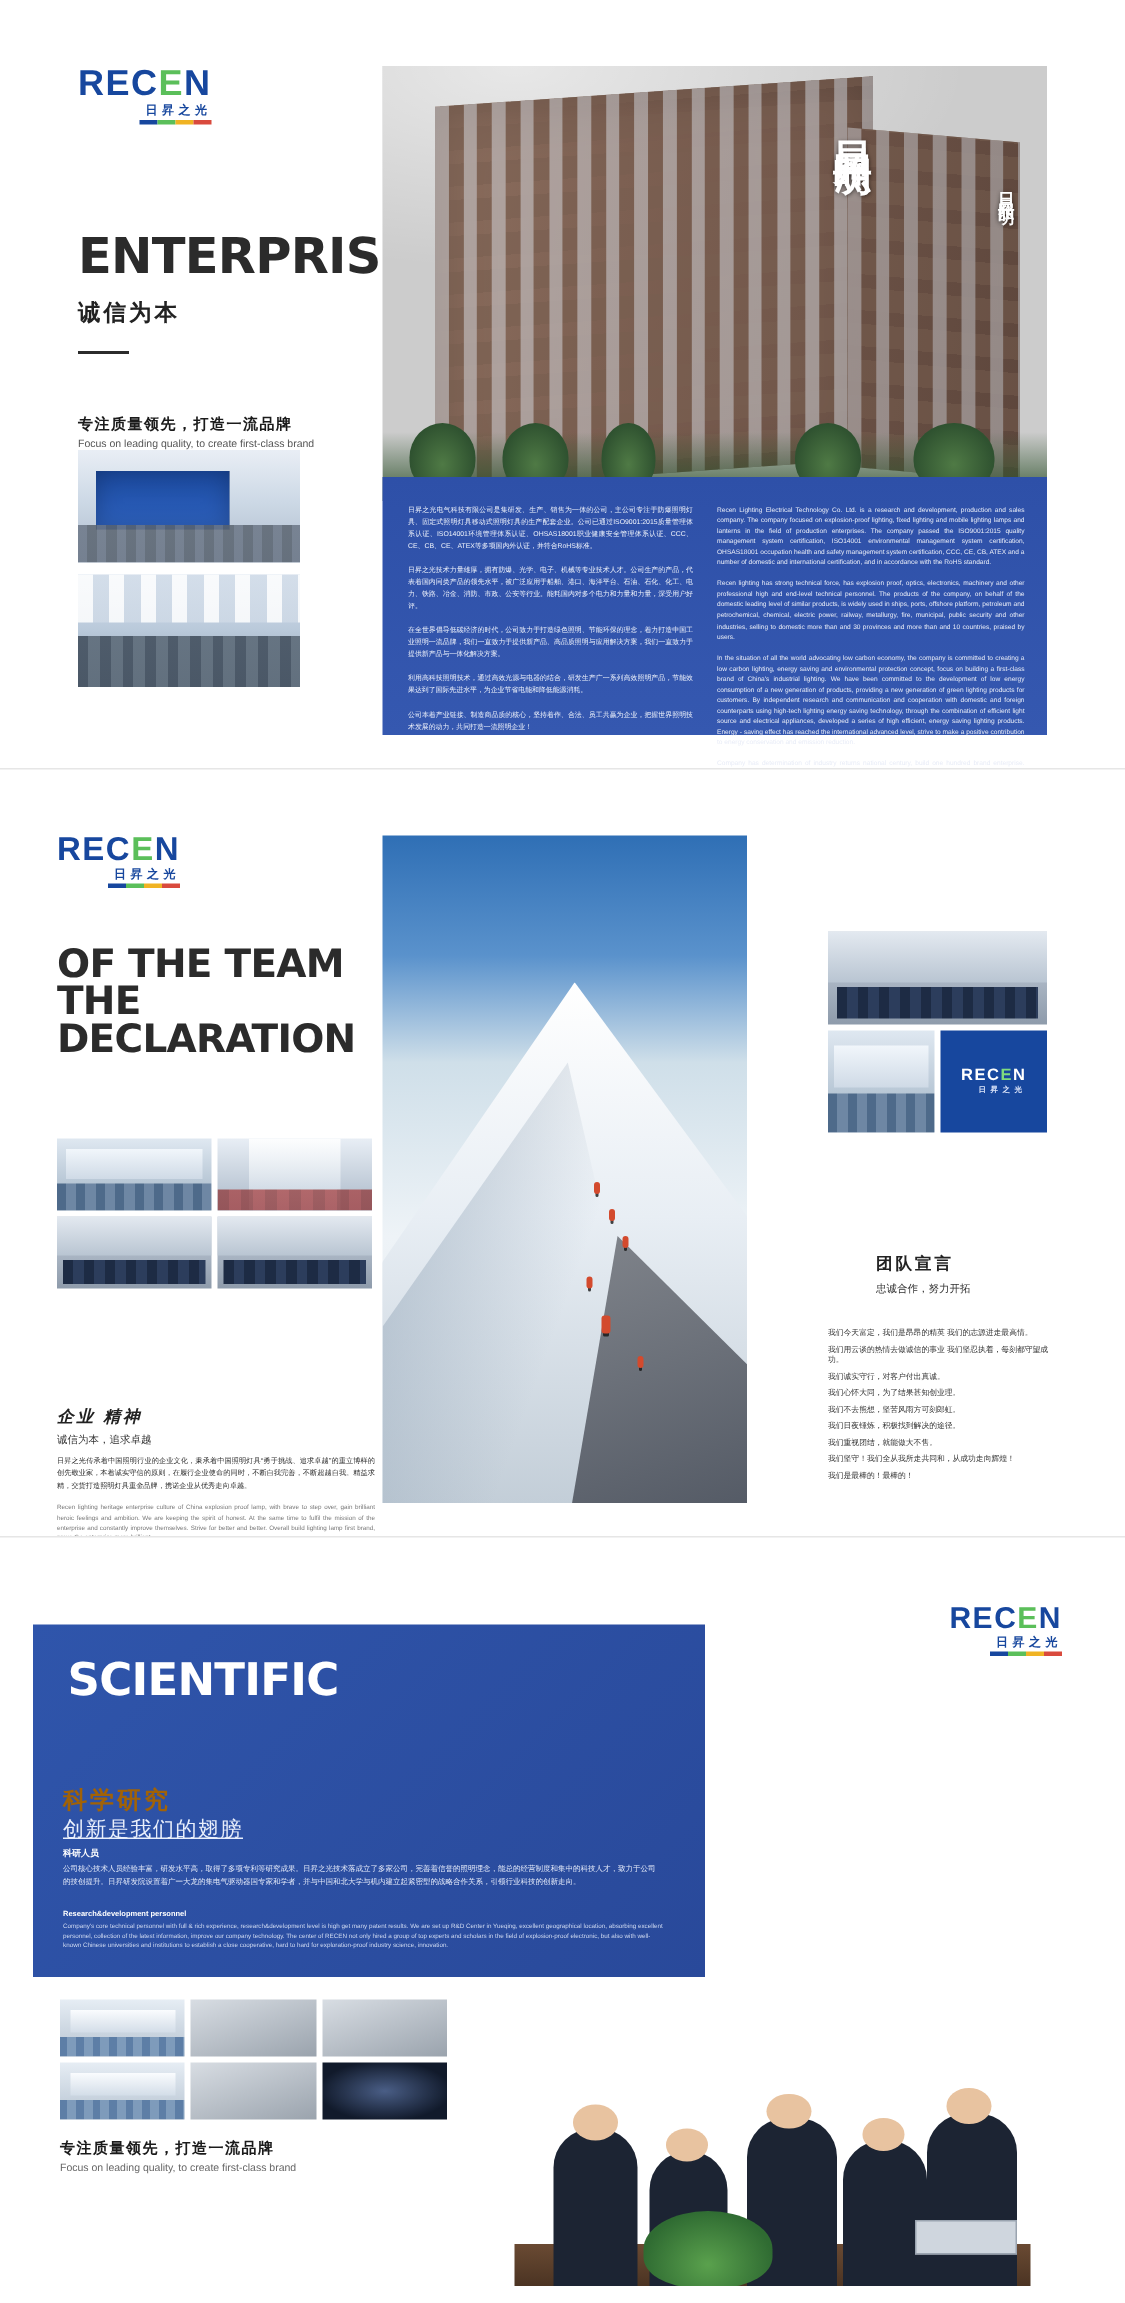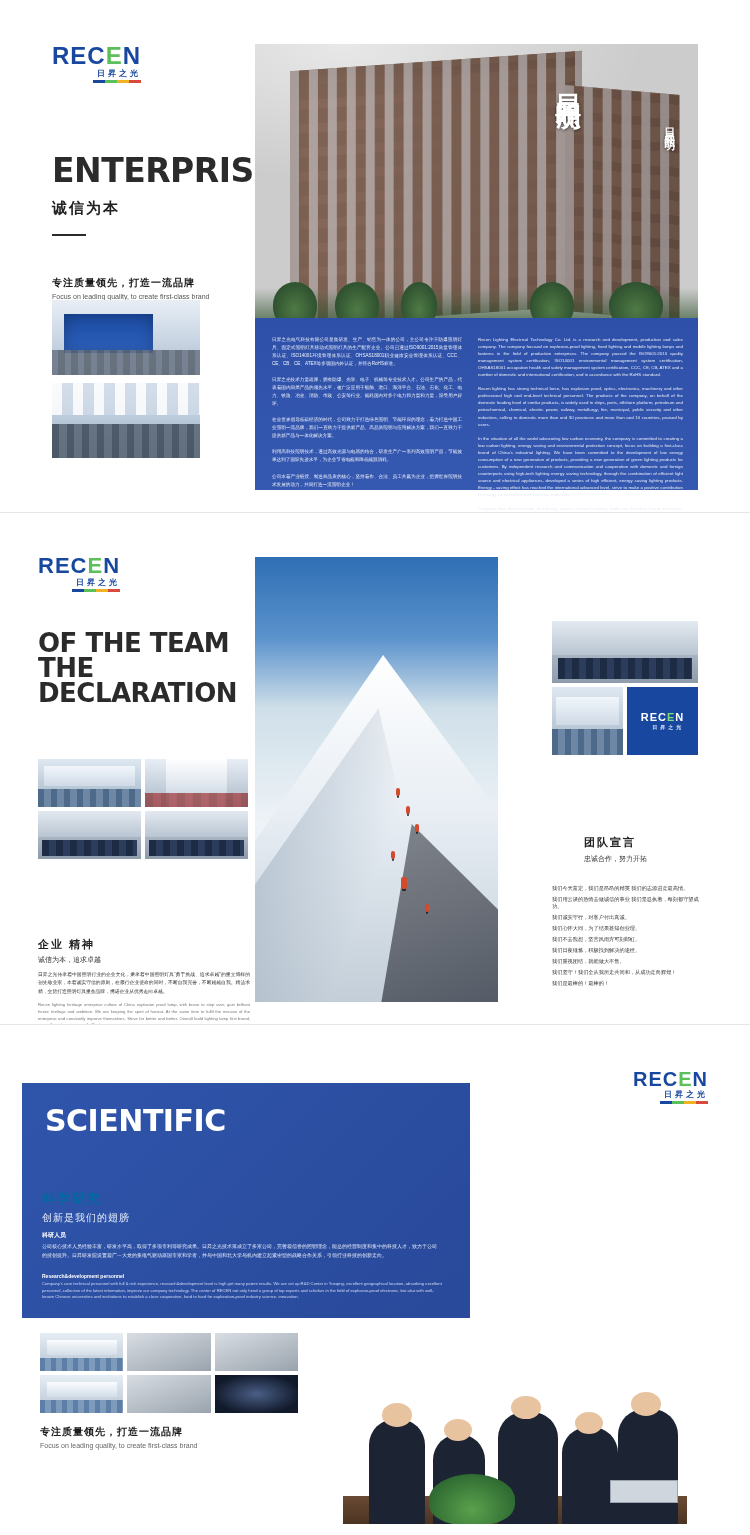--- a/index.html
+++ b/index.html
@@ -230,22 +230,22 @@
 
   
   .p3 { height: 500px; }
   .p3 .logo-pos { position:absolute; right:42px; top:44px; }
   .p3 .bluepanel {
     position:absolute; left:22px; top:58px; width:448px; height:235px;
     background: linear-gradient(135deg,#2f55ab 0%, #29499a 100%);
   }
   .p3 .bp-title { position:absolute; left:45px; top:82px; width:300px; }
   .p3 .bp-title .big-title { color:#fff; font-size:30px; }
-  .p3 .bp-cn { position:absolute; left:42px; top:165px; color:#0369a1; font-size:13px; letter-spacing:2px; font-weight:700; }
-  .p3 .bp-sub { position:absolute; left:42px; top:186px; color:#e8eefb; font-size:10px; letter-spacing:1px; }
+  .p3 .bp-cn { position:absolute; left:42px; top:165px; color:#a16207; font-size:16px; letter-spacing:2px; font-weight:700; }
+  .p3 .bp-sub { position:absolute; left:42px; top:186px; color:#e8eefb; font-size:14px; letter-spacing:1px;text-decoration:underline; }
   .p3 .bp-label { position:absolute; left:42px; top:206px; color:#fff; font-size:6px; font-weight:700; }
   .p3 .bp-body { position:absolute; left:42px; top:217px; width:395px; font-size:5px; color:#e4eaf9; line-height:1.7; }
   .p3 .bp-en-label { position:absolute; left:42px; top:248px; color:#fff; font-size:5px; font-weight:700; }
   .p3 .bp-en { position:absolute; left:42px; top:256px; width:400px; font-size:4.2px; color:#cfdaf2; line-height:1.6; }
   .p3 .grid3 { position:absolute; left:40px; top:308px; width:258px; display:grid; grid-template-columns:repeat(3,1fr); grid-auto-rows:38px; gap:4px; }
   .p3 .slogan3 { position:absolute; left:40px; top:400px; }
   .p3 .slogan3 .slogan-cn { font-size:10px; }
   .p3 .slogan3 .slogan-en { font-size:7px; margin-top:3px; color:#666; }
   .p3 .team-photo { position:absolute; left:300px; top:318px; width:430px; height:182px; }
 
@@ -384,21 +384,21 @@
     </div>
 
     <div class="grid-left">
       <div class="photo lab-photo"></div>
       <div class="photo hall-photo"></div>
       <div class="photo office-photo"></div>
       <div class="photo office-photo"></div>
     </div>
 
     <div class="spirit-block">
-      <div class="cn-title" style="font-size:11px;">企业 精神</div>
+      <div class="cn-title" style="font-size:11px;font-style:italic;">企业 精神</div>
       <div style="font-size:7px;color:#333;margin:3px 0 6px;">诚信为本，追求卓越</div>
       <div class="cn-body" style="font-size:4.8px;">日昇之光传承着中国照明行业的企业文化，秉承着中国照明灯具“勇于挑战、追求卓越”的重立博样的创先敬业家，本着诚实守信的原则，在履行企业使命的同时，不断自我完善，不断超越自我。精益求精，交货打造照明灯具重金品牌，携诺企业从优秀走向卓越。</div>
       <div class="en-body" style="font-size:4.2px;margin-top:6px;color:#777;">Recen lighting heritage enterprise culture of China explosion proof lamp, with brave to step over, gain brilliant heroic feelings and ambition. We are keeping the spirit of honest. At the same time to fulfil the mission of the enterprise and constantly improve themselves. Strive for better and better. Overall build lighting lamp first brand, prove the enterprise more brilliant.</div>
     </div>
 
     <div class="grid-right">
       <div class="photo office-photo gr-wide"></div>
       <div class="photo lab-photo"></div>
       <div class="photo blue-tile">
         <div class="logo" style="position:absolute;left:50%;top:50%;transform:translate(-50%,-50%);">

